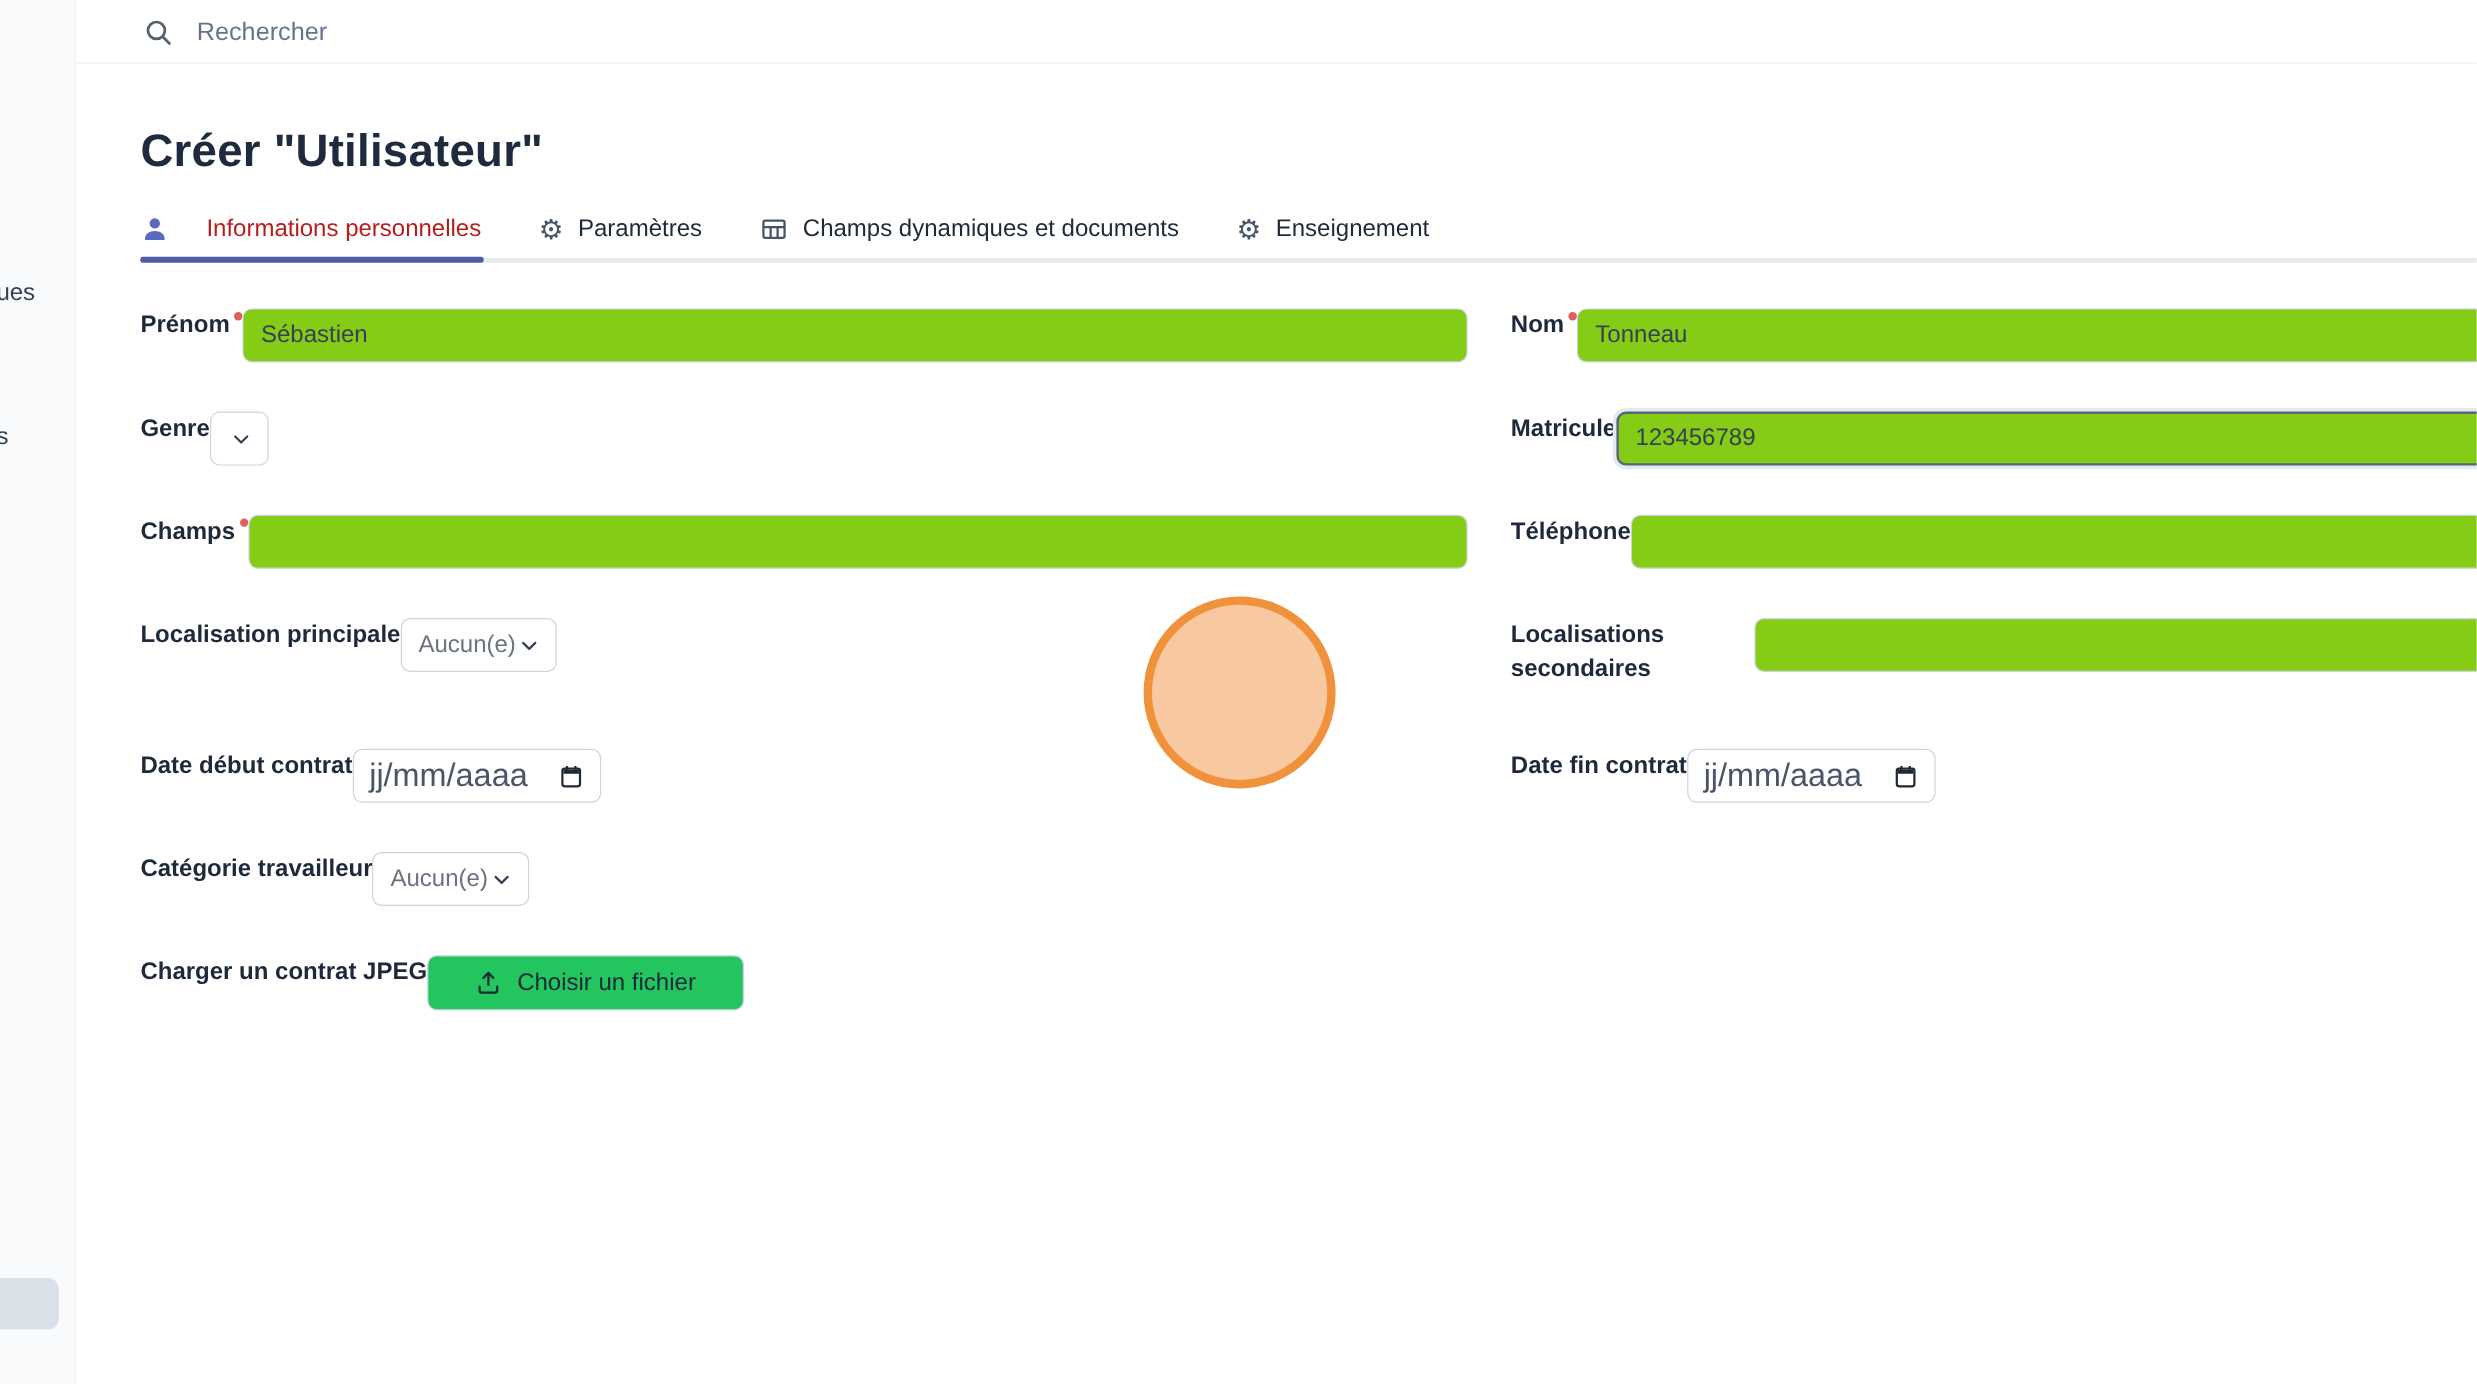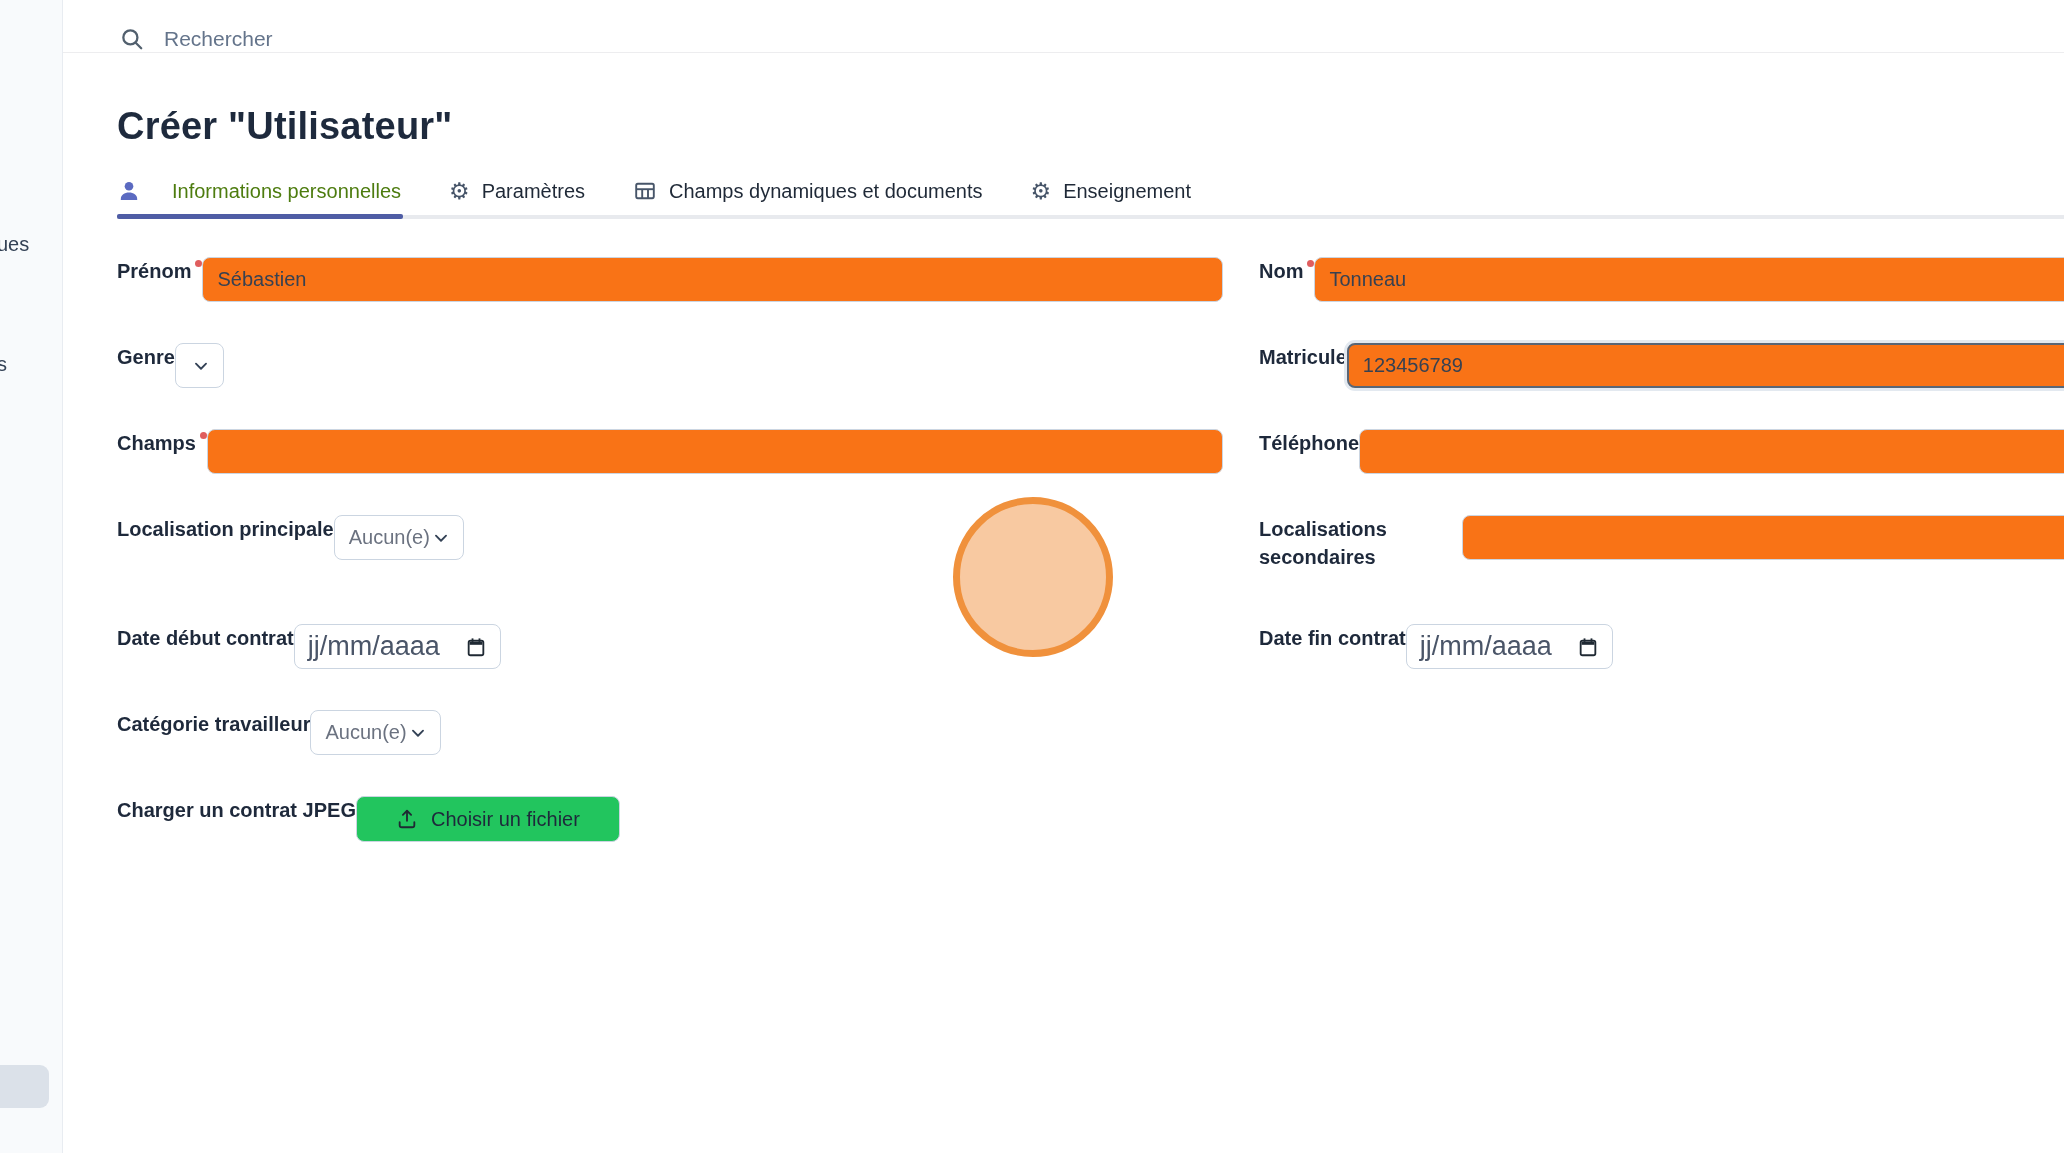--- a/index.html
+++ b/index.html
@@ -22,21 +22,21 @@
   .sb-frag.f2{top:353px;left:-3px;}
   .sb-box{
     position:absolute;left:-8px;top:1065px;width:57px;height:43px;
     background:#dbe1e9;border-radius:9px;
   }
 
   
   .main{flex:1;position:relative;overflow:hidden;background:#fff;}
   .search-row{
     height:52px;border-bottom:1px solid #ededef;
-    display:flex;align-items:flex-end;padding-left:56px;
+    display:flex;align-items:center;padding-left:56px;
   }
   .search-row .icon{margin-top:1px;}
   .search-input{
     border:none;outline:none;font-size:21px;color:#334155;
     font-family:inherit;margin-left:17px;margin-top:1px;width:600px;background:transparent;
   }
   .search-input::placeholder{color:#64748b;opacity:1;}
 
   .content{padding:0 0 0 54px;}
   .page-title{
@@ -50,21 +50,21 @@
     width:2010px;
   }
   .tabs::after{
     content:"";position:absolute;left:0;right:0;bottom:0;height:4px;background:#e8eaee;
   }
   .tab{
     display:flex;align-items:center;gap:12px;
     padding:0 2px 16px 0;position:relative;cursor:pointer;
     font-size:20px;font-weight:500;color:#1f2937;white-space:nowrap;
   }
-  .tab.active{color:#4d7c0f;gap:31px;}
+  .tab.active{color:#b91c1c;gap:31px;}
   .tab.active::after{
     content:"";position:absolute;left:0;right:0;bottom:0;height:5px;
     background:#4f5da5;border-radius:2px;z-index:1;
   }
   .gear-glyph{font-size:23px;line-height:1;color:#475569;}
 
   
   .form-grid{
     display:grid;grid-template-columns:1106px 1106px;
     column-gap:36px;row-gap:41px;margin-top:38px;
@@ -74,21 +74,21 @@
   .lbl{
     font-size:20px;line-height:28px;font-weight:700;color:#1e293b;
     margin-bottom:12px;display:flex;align-items:flex-start;
   }
   .req-dot{
     width:7px;height:7px;border-radius:50%;background:#e05e5e;
     display:inline-block;margin-left:4px;margin-top:3px;
   }
   .txt-input{
     height:45px;box-sizing:border-box;border:1px solid #cbd5e1;border-radius:8px;
-    font-size:20px;color:#374151;font-family:inherit;padding:0 14px;background:#f97316;
+    font-size:20px;color:#374151;font-family:inherit;padding:0 14px;background:#84cc16;
     outline:none;width:100%;
   }
   .txt-input.focused{
     border:2px solid #5a6676;box-shadow:0 0 0 3px #e3e9f0;
   }
   .select-box{
     height:45px;box-sizing:border-box;border:1px solid #cbd5e1;border-radius:8px;
     display:flex;align-items:center;justify-content:space-between;
     padding:0 11px 0 14px;background:#fff;cursor:pointer;
   }

